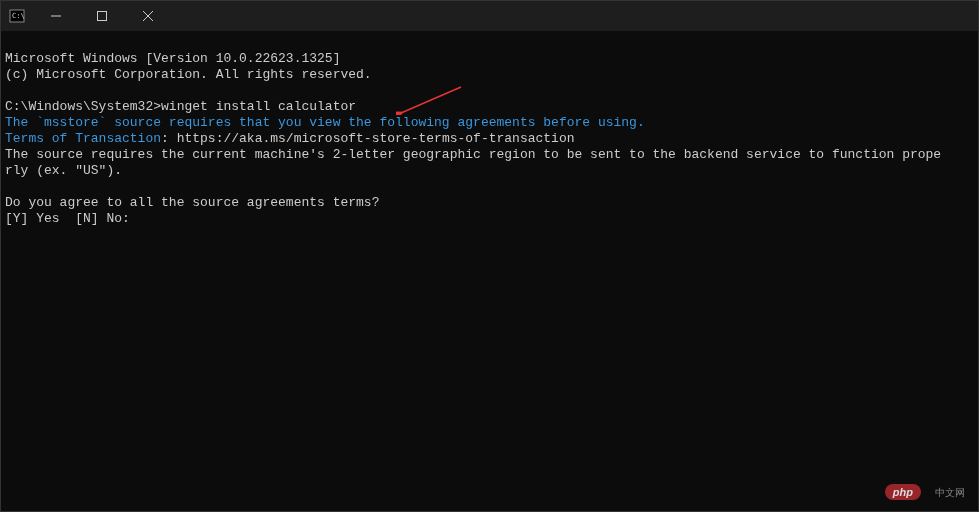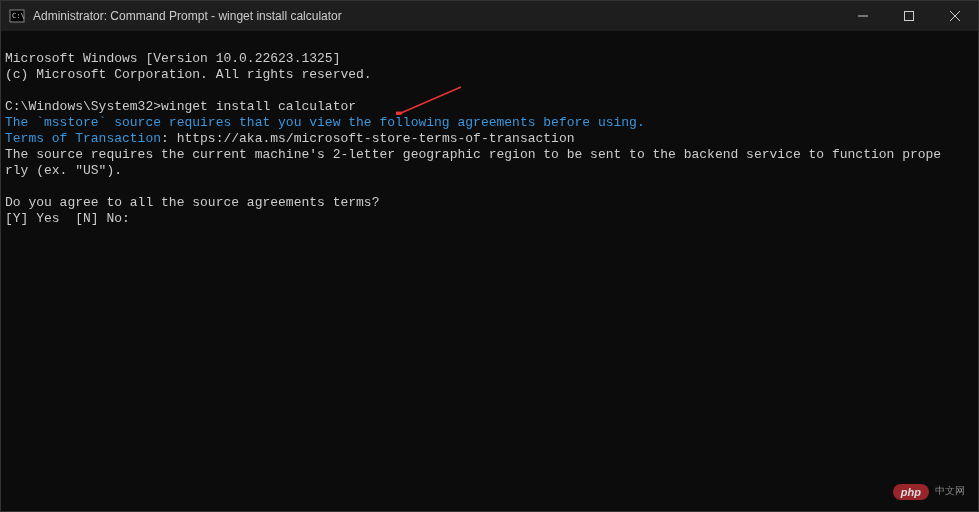--- a/index.html
+++ b/index.html
@@ -72,22 +72,22 @@
     position: absolute;
     top: 54px;
     left: 395px;
     pointer-events: none;
   }
   .watermark {
     position: absolute;
     bottom: 12px;
     right: 14px;
     display: flex;
-    align-items: flex-start;
-    gap: 6px;
+    align-items: flex-end;
+    gap: 14px;
     opacity: 0.85;
   }
   .watermark-badge {
     background: #b02a30;
     color: #fff;
     font-family: Arial, sans-serif;
     font-size: 11px;
     font-style: italic;
     font-weight: bold;
     padding: 2px 8px;
@@ -103,21 +103,20 @@
 <body>
 
 <div class="window">
   <div class="titlebar">
     <span class="titlebar-icon">
       <svg viewBox="0 0 16 16">
         <rect x="1" y="2" width="14" height="12" fill="#000" stroke="#888" stroke-width="1"></rect>
         <text x="3" y="10" font-size="7" fill="#ccc" font-family="monospace">C:\</text>
       </svg>
     </span>
-    <span class="titlebar-title">Administrator: Command Prompt - winget  install calculator</span>
     <div class="win-controls">
       <div class="win-btn">
         <svg viewBox="0 0 10 10">
             <line x1="0" y1="5" x2="10" y2="5"></line>
           </svg>
       </div>
       <div class="win-btn">
         <svg viewBox="0 0 10 10">
             <rect x="0.5" y="0.5" width="9" height="9"></rect>
           </svg>

